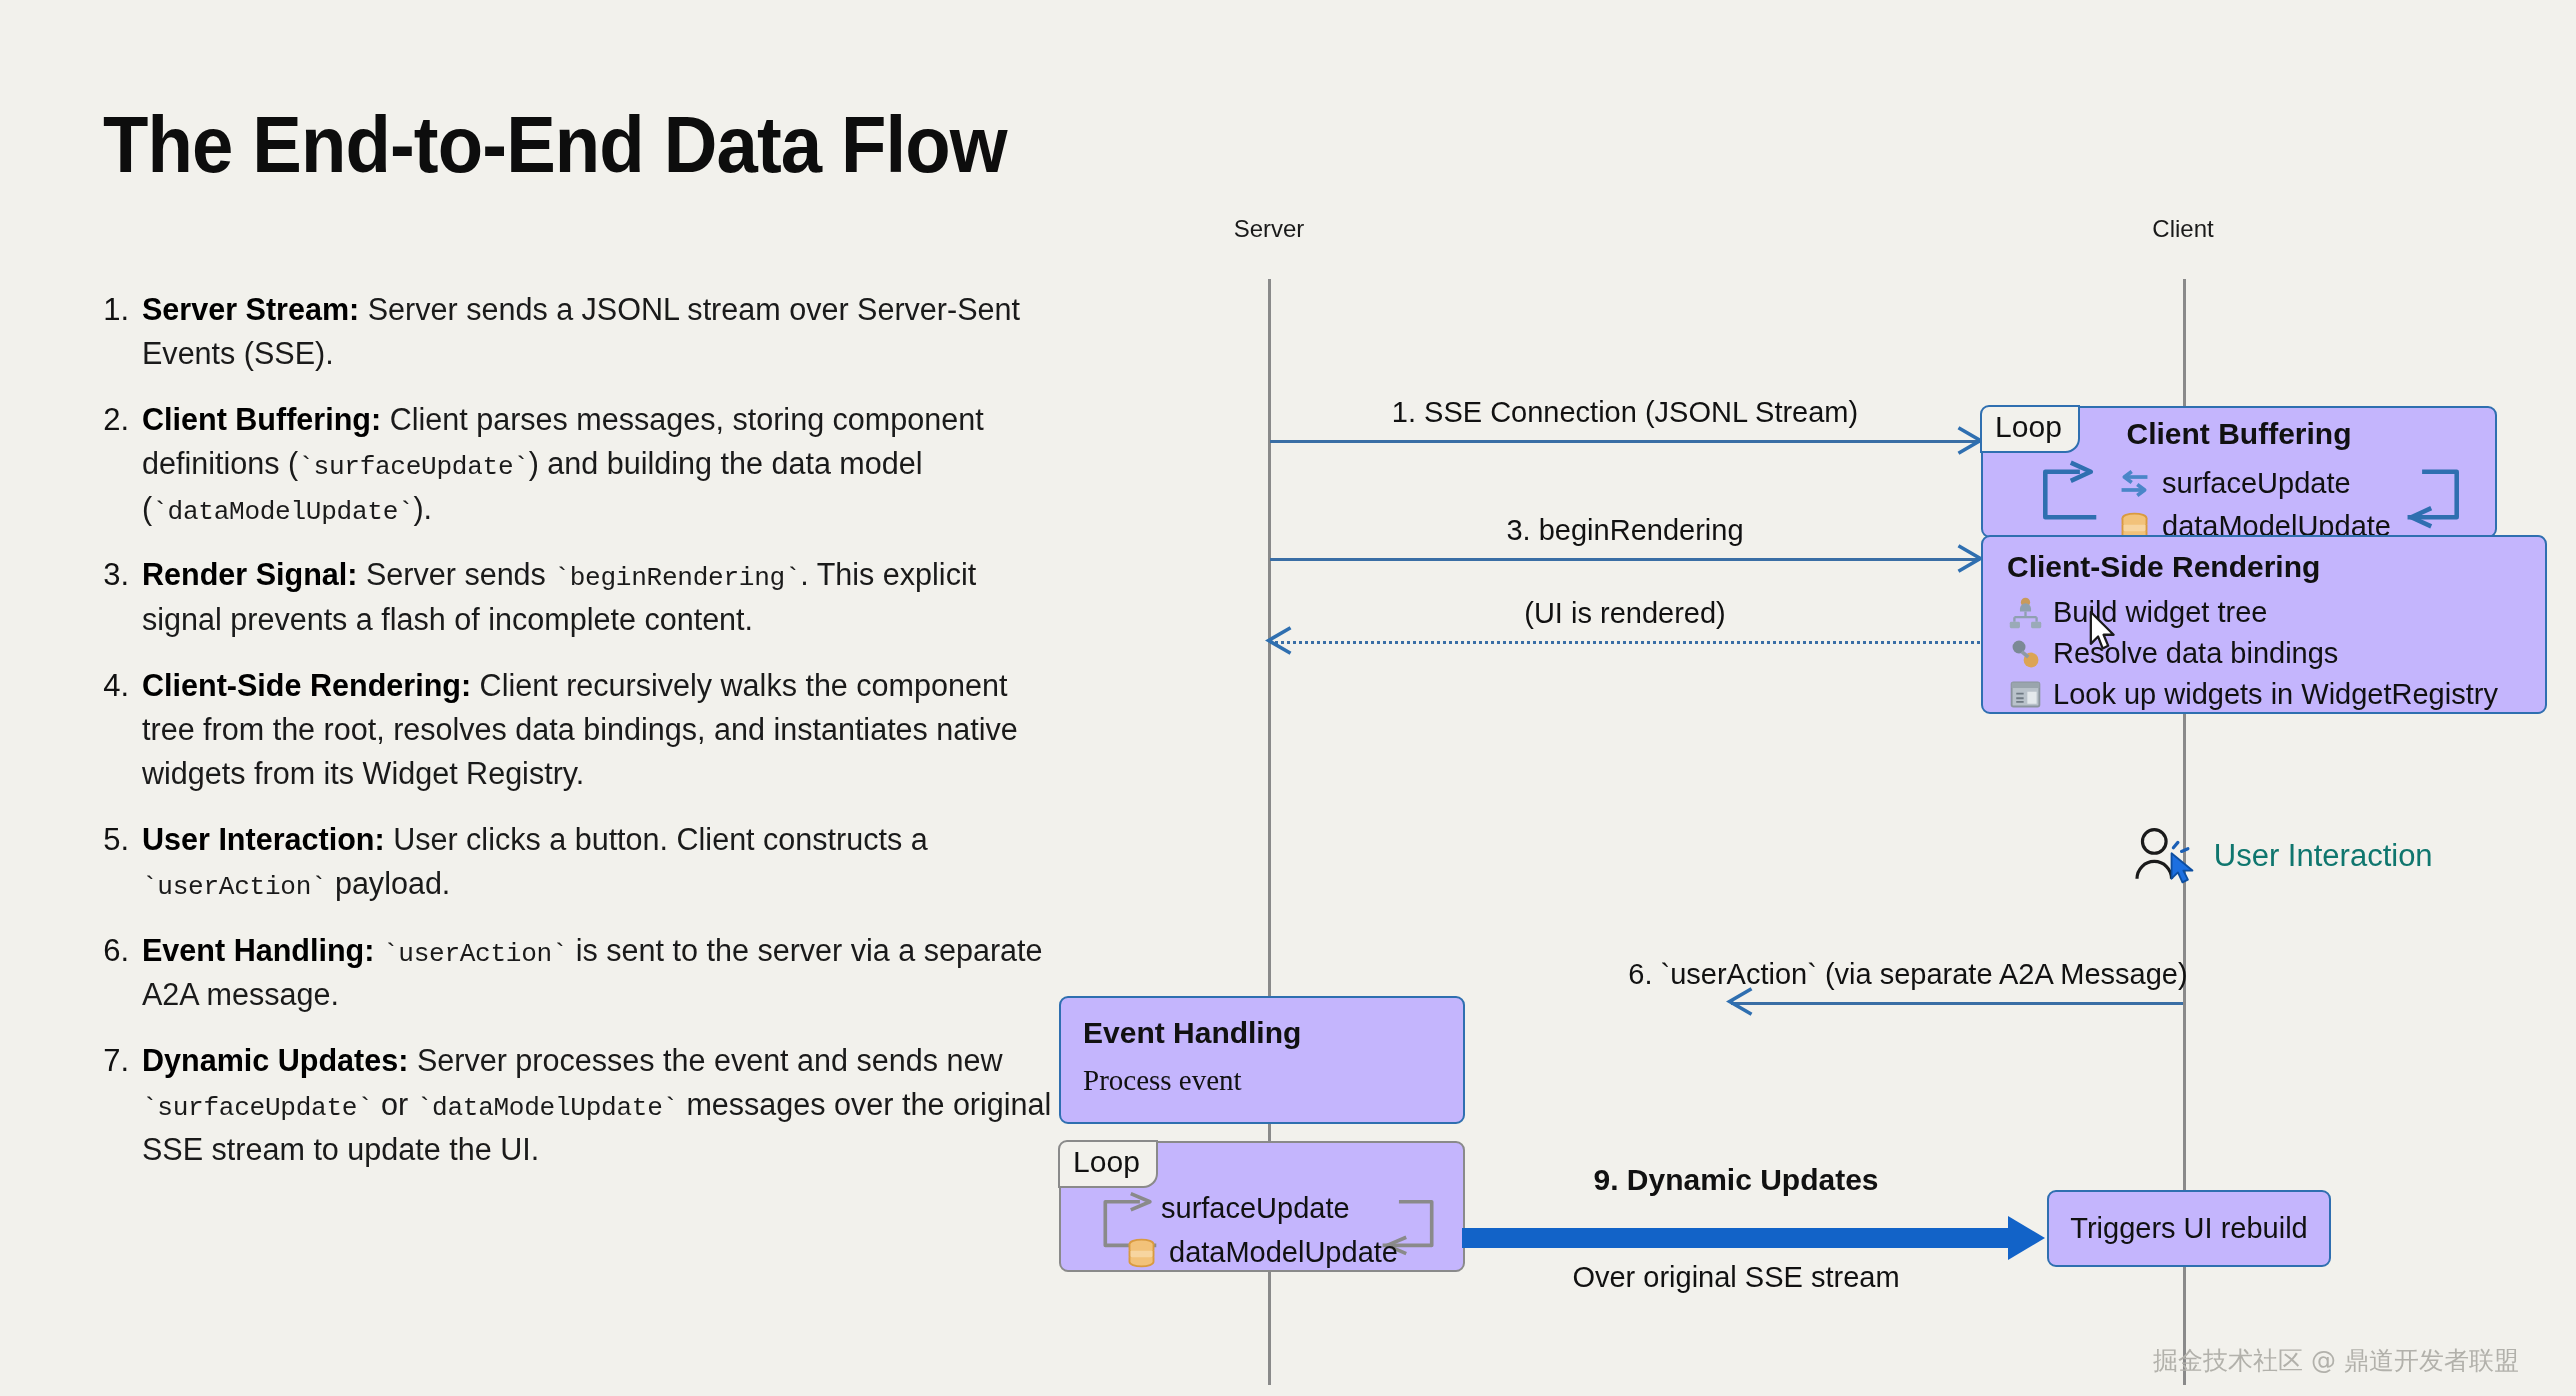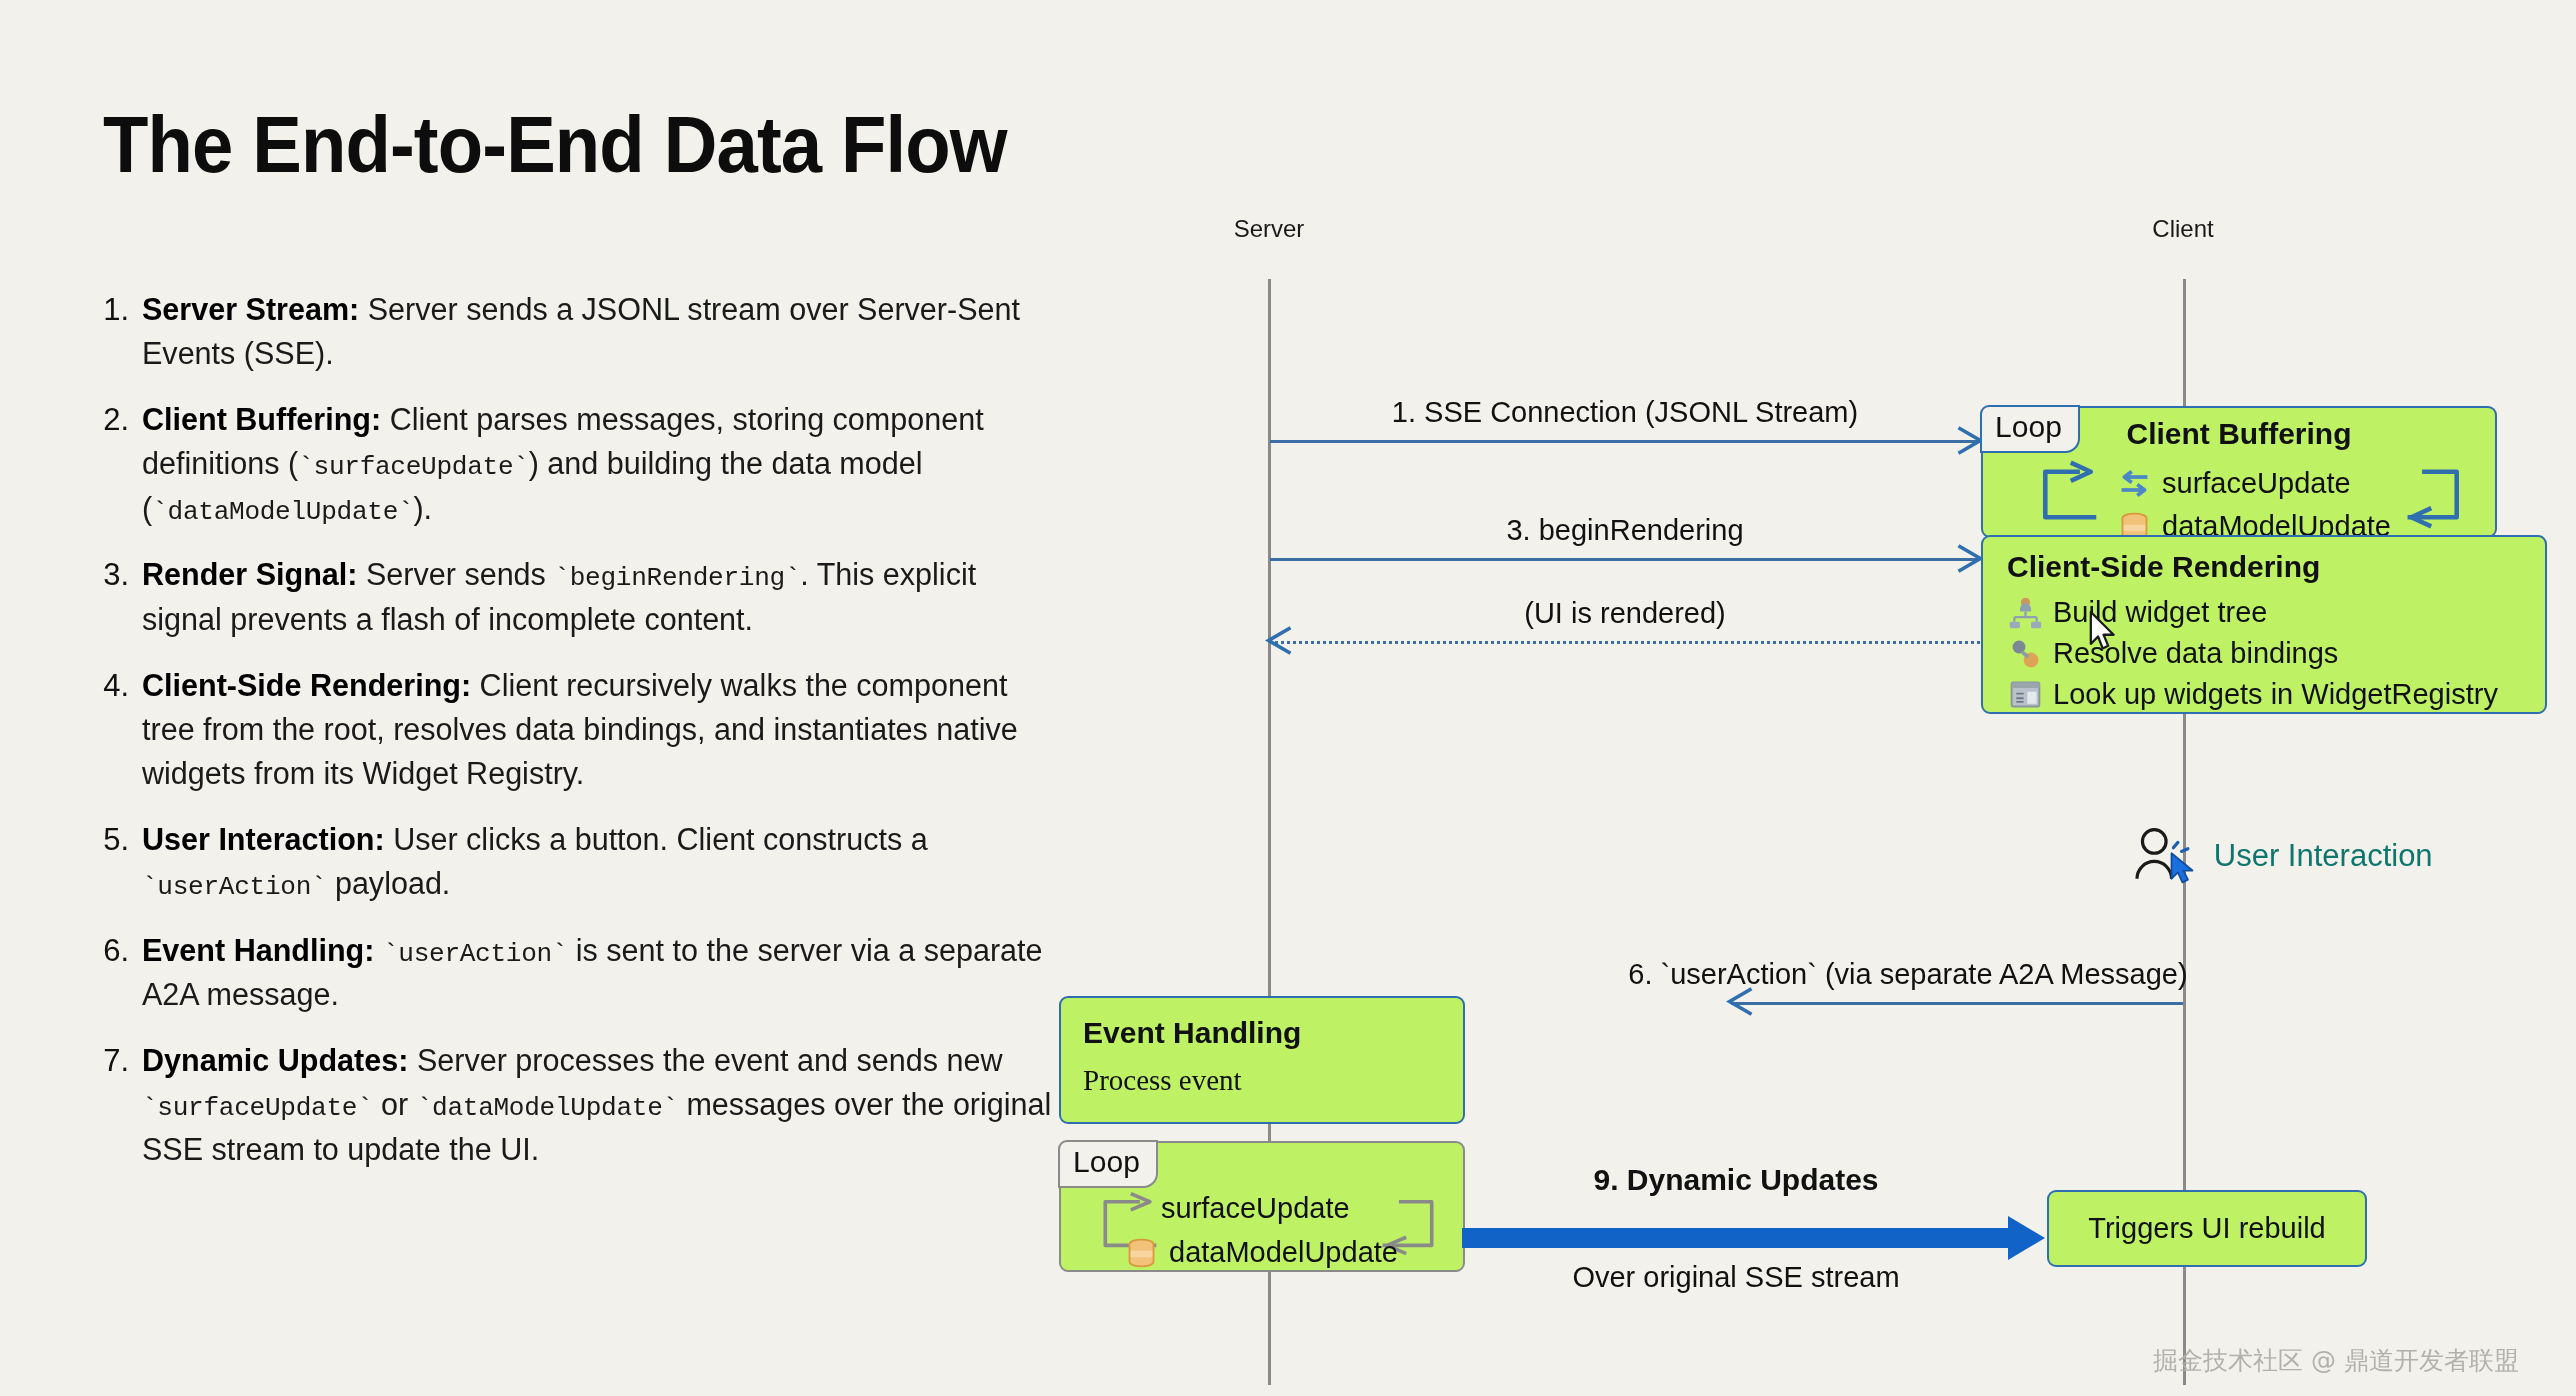--- a/index.html
+++ b/index.html
@@ -75,21 +75,21 @@
     bottom:11px;white-space:nowrap;font-size:29px;color:#111;
   }
 
   
   .openhead{position:absolute;}
   .openhead svg{display:block;}
 
   
   .nbox{
     position:absolute;box-sizing:border-box;
-    background:#bef264;
+    background:#c4b5fd;
     border:2.7px solid #2f6fb0;
     border-radius:9px;
   }
   .nbox.gray{border-color:#8a8a8a;}
   .nbox .htitle{
     font-size:30px;font-weight:700;color:#111;white-space:nowrap;
   }
   .nbox .line-txt{font-size:29px;color:#111;white-space:nowrap;}
 
   .loop-tab{
@@ -368,21 +368,21 @@
       </div>
     </div>
 
     <div class="thick" style="left:394px;top:1000px;width:584px;">
       <div class="bar" style="width:548px;"></div>
       <div class="tip" style="left:546px;"></div>
       <div class="lbl-top" style="left:274px;">9. Dynamic Updates</div>
       <div class="lbl-bot" style="left:274px;">Over original SSE stream</div>
     </div>
 
-    <div class="nbox" style="left:979px;top:962px;width:320px;height:77px;">
+    <div class="nbox" style="left:979px;top:962px;width:284px;height:77px;">
       <div class="line-txt" style="position:absolute;left:0;right:0;top:20px;text-align:center;">Triggers UI rebuild</div>
     </div>
 
   </div>
 
   <div class="watermark">掘金技术社区 @ 鼎道开发者联盟</div>
 
 </div>
 
 

